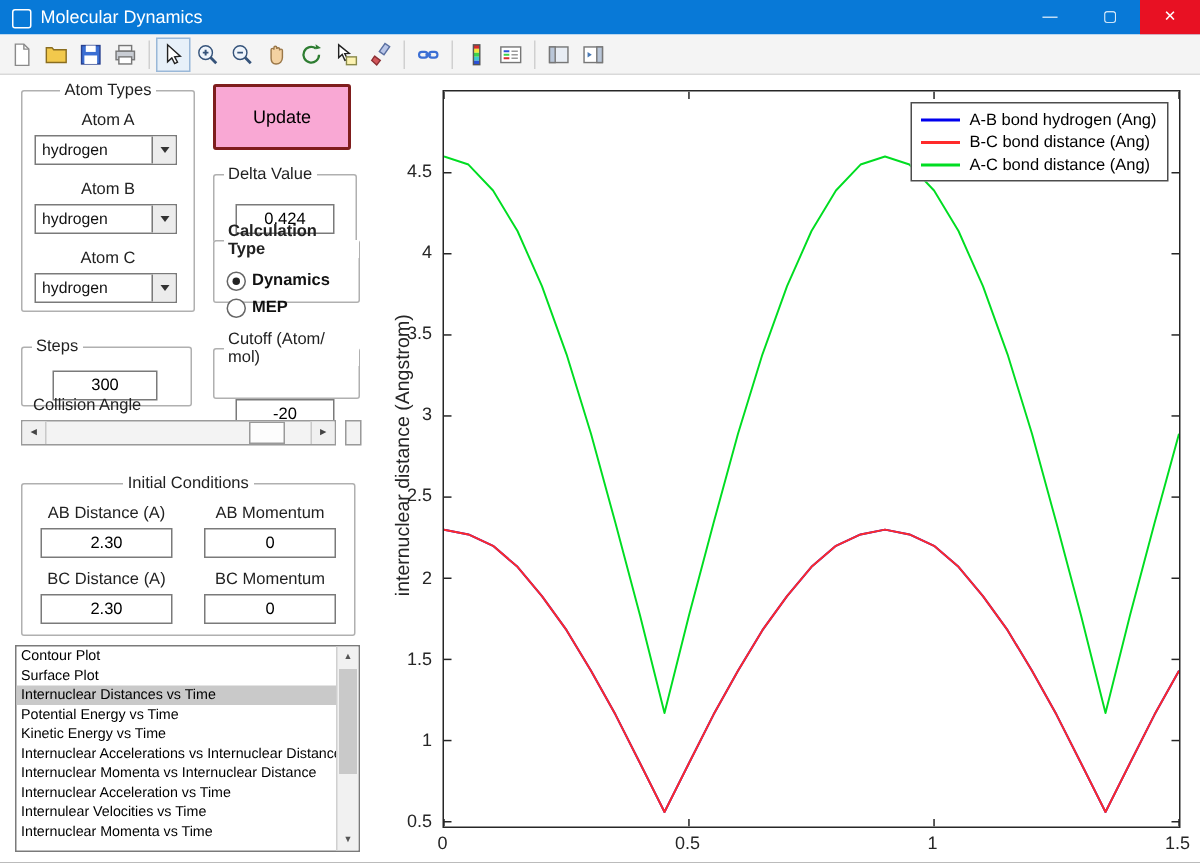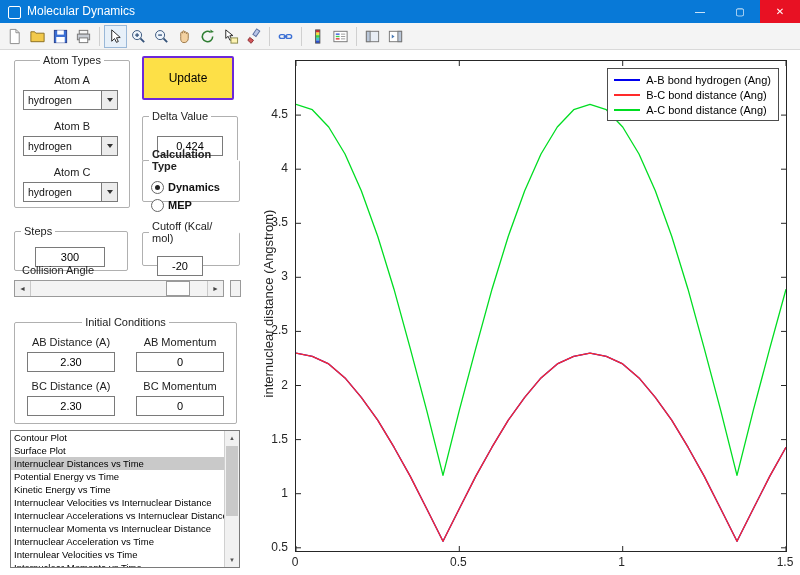--- a/index.html
+++ b/index.html
@@ -23,21 +23,21 @@
   
   fieldset.fs{position:absolute;margin:0;padding:0;min-width:0;border:1px solid #b0b0b0;border-radius:2px;background:#fff;}
   fieldset.fs legend{font-size:11px;color:#222;padding:0 3px;margin-left:6px;}
   fieldset.fs legend.ctr{margin:0 auto;}
   .fld-label{position:absolute;width:100%;text-align:center;font-size:11px;color:#222;}
   .dropdown{position:absolute;height:20px;border:1px solid #7a7a7a;background:#fff;box-sizing:border-box;}
   .dd-value{position:absolute;left:4px;top:0;right:18px;height:18px;line-height:18px;font-size:10.5px;overflow:hidden;}
   .dd-btn{position:absolute;right:0;top:0;width:16px;height:100%;background:#ececec;border-left:1px solid #7a7a7a;
           display:flex;align-items:center;justify-content:center;box-sizing:border-box;}
   .dd-arrow{width:0;height:0;border-left:3.5px solid transparent;border-right:3.5px solid transparent;border-top:4px solid #333;}
-  .update-btn{position:absolute;left:142px;top:56px;width:92px;height:44px;background:#fde047;border:2px solid #6d28d9;
+  .update-btn{position:absolute;left:142px;top:56px;width:92px;height:44px;background:#f9a8d4;border:2px solid #7f1d1d;
               border-radius:2px;font-size:12px;color:#000;font-family:inherit;}
   .txt{position:absolute;text-align:center;font-size:11px;border:1px solid #7a7a7a;background:#fff;padding:0;
        font-family:inherit;box-sizing:border-box;height:20px;}
   .radio-row{position:absolute;left:8px;display:flex;align-items:center;height:14px;}
   .radio{width:11px;height:11px;border:1px solid #666;border-radius:50%;background:#fff;display:flex;align-items:center;justify-content:center;}
   .radio .dot{display:none;width:5px;height:5px;border-radius:50%;background:#222;}
   .radio-row.sel .radio .dot{display:block;}
   .radio-label{font-size:11px;margin-left:4px;}
   .plain-label{position:absolute;font-size:11px;color:#222;}
   
@@ -243,22 +243,22 @@
       <span class="radio-label">MEP</span>
     </div>
   </fieldset>
 
   <fieldset class="fs" style="left:14px;top:225px;width:112px;height:44px;">
     <legend>Steps</legend>
     <input class="txt" style="left: 20px; top: 10px; width: 70px;" value="300">
   </fieldset>
 
   <fieldset class="fs" style="left:142px;top:220px;width:96px;height:44px;">
-    <legend>Cutoff (Kcal/ mol)</legend>
-    <input class="txt" style="left: 14px; top: 12px; width: 46px;" value="-20">
+    <legend>Cutoff (Atom/ mol)</legend>
+    <input class="txt" style="left: 14px; top: 22px; width: 66px;" value="-20">
   </fieldset>
 
   <div class="plain-label" style="left:22px;top:264px;">Collision Angle</div>
   <div class="slider">
     <span class="sl-btn left">◄</span>
     <span class="sl-thumb" id="slider-thumb" style="left: 150.52px;"></span>
     <span class="sl-btn right">►</span>
   </div>
   <div class="slider-frag"></div>
 
@@ -274,21 +274,20 @@
     <input class="txt" style="left: 121px; top: 68px; width: 88px;" value="0">
   </fieldset>
 
   <div class="listbox">
     <div class="lb-items" id="lb-items">
         <div class="lb-item">Contour Plot</div>
         <div class="lb-item">Surface Plot</div>
         <div class="lb-item selected">Internuclear Distances vs Time</div>
         <div class="lb-item">Potential Energy vs Time</div>
         <div class="lb-item">Kinetic Energy vs Time</div>
-        <div class="lb-item">Internuclear Velocities vs Internuclear Distance</div>
         <div class="lb-item">Internuclear Accelerations vs Internuclear Distance</div>
         <div class="lb-item">Internuclear Momenta vs Internuclear Distance</div>
         <div class="lb-item">Internuclear Acceleration vs Time</div>
         <div class="lb-item">Internulear Velocities vs Time</div>
         <div class="lb-item">Internuclear Momenta vs Time</div>
       </div>
     <div class="lb-scroll">
       <span class="lbs-btn up">▲</span>
       <span class="lbs-thumb"></span>
       <span class="lbs-btn down">▼</span>

